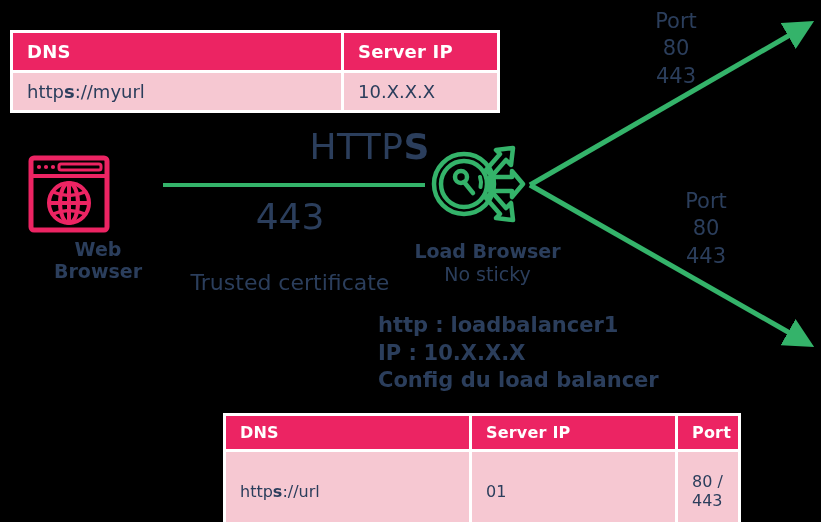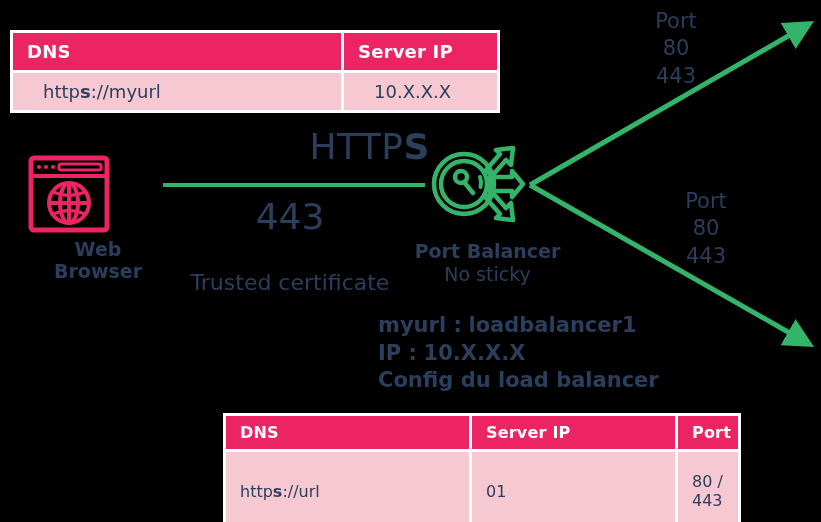--- a/index.html
+++ b/index.html
@@ -39,21 +39,21 @@
   .tbl tr.r-dark td { background: #F6C8D2; }
   .tbl tr.r-light td { background: #FAE6EB; }
 
   
   #top-table {
     left: 10px;
     top: 30px;
     width: 490px;
   }
   #top-table th { font-size: 18px; padding: 8px 14px; }
-  #top-table td { font-size: 18px; padding: 8px 30px; }
+  #top-table td { font-size: 18px; padding: 8px 14px; }
 
   
   #bottom-table {
     left: 223px;
     top: 413px;
     width: 518px;
   }
   #bottom-table th { font-size: 16px; padding: 7px 14px; }
   #bottom-table td { font-size: 16px; padding: 20px 14px; }
 
@@ -225,21 +225,21 @@
       <path d="M52 41 a17 17 0 0 1 0.5 10" stroke-width="4"></path>
 
       <path d="M62 41 L84 41 L84 35 L95 48 L84 61 L84 55 L62 55 Z"></path>
 
       <path d="M58 34 L72 18 L68 14 L85 12 L83 29 L78 24 L64 40 Z"></path>
 
       <path d="M64 56 L78 72 L83 67 L85 84 L68 82 L72 78 L58 62 Z"></path>
     </g>
   </svg>
   <div id="lb-label">
-    <span class="lb-title">Port Balancer</span>
+    <span class="lb-title">Load Browser</span>
     <span class="lb-sub">No sticky</span>
   </div>
 
   <svg id="arrows" viewBox="0 0 821 522">
     <defs>
       <marker id="arrowhead" markerWidth="6" markerHeight="6" refX="3.2" refY="3" orient="auto">
         <path d="M0,0 L6,3 L0,6 z" fill="#34B36A"></path>
       </marker>
     </defs>
     <line x1="530" y1="185" x2="802" y2="28" stroke="#34B36A" stroke-width="5" marker-end="url(#arrowhead)"></line>
@@ -251,21 +251,21 @@
     <span>80</span><br>
     <span>443</span>
   </div>
   <div class="port-label" id="port-label-bottom">
     <span>Port</span><br>
     <span>80</span><br>
     <span>443</span>
   </div>
 
   <div id="lb-config">
-    <div><span class="k">myurl :</span> <span class="v">loadbalancer1</span></div>
+    <div><span class="k">http :</span> <span class="v">loadbalancer1</span></div>
     <div><span class="k">IP :</span> <span class="v">10.X.X.X</span></div>
     <span class="cfg-title">Config du load balancer</span>
   </div>
 
   <table class="tbl" id="bottom-table">
     <thead>
       <tr>
         <th style="width:215px">DNS</th>
         <th style="width:175px">Server IP</th>
         <th>Port</th>

